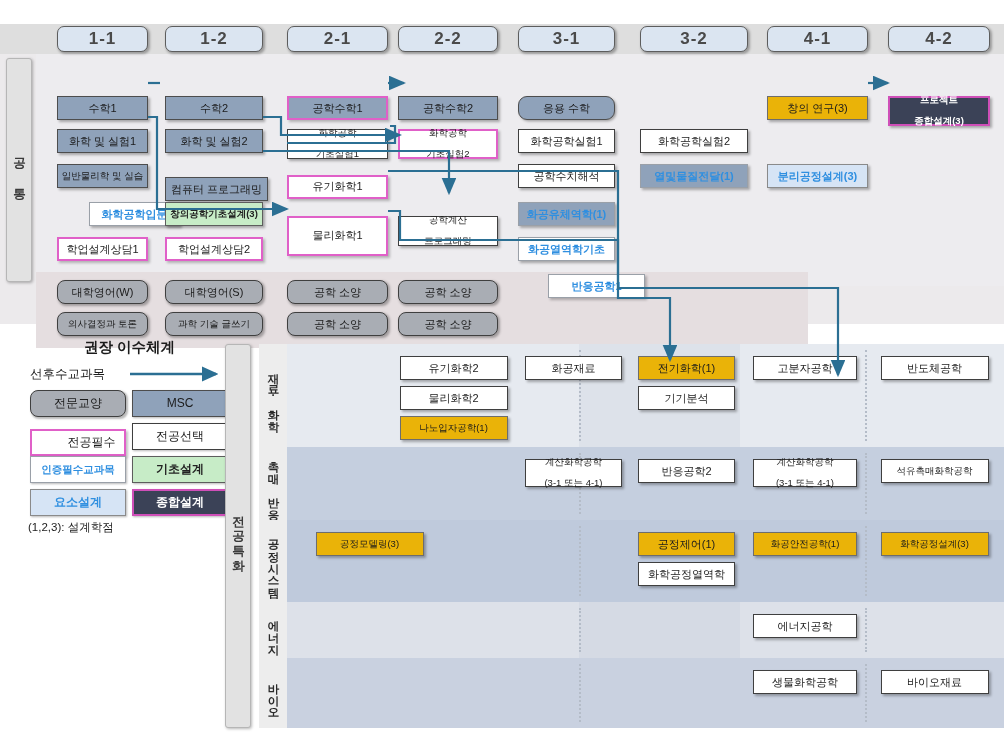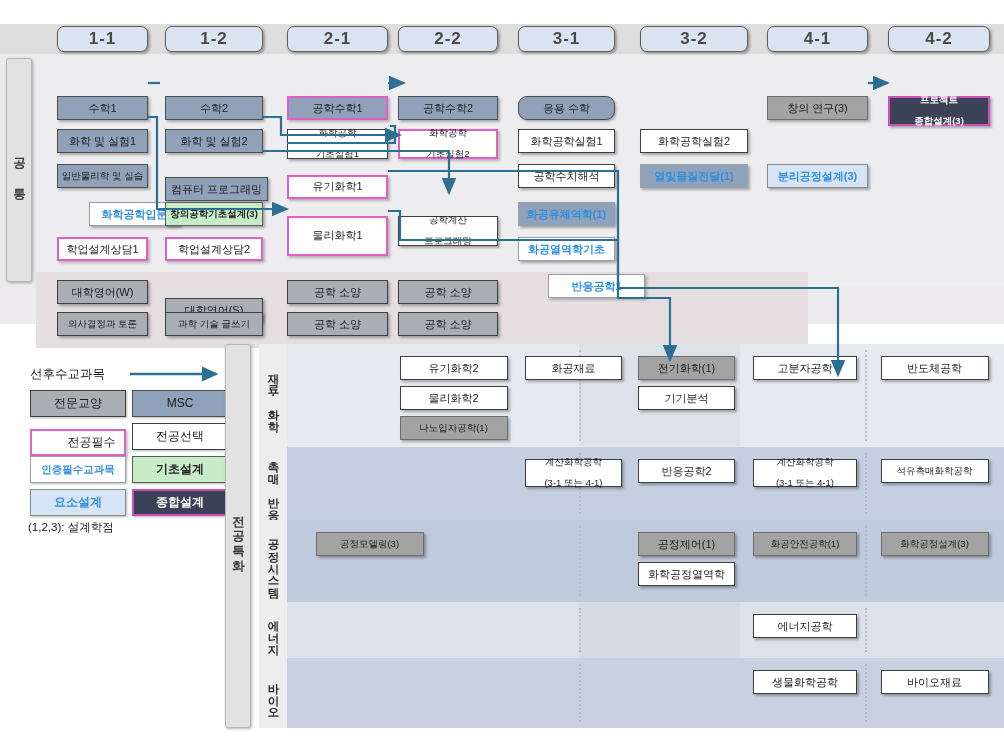--- a/index.html
+++ b/index.html
@@ -29,28 +29,28 @@
        font-size:17px;color:#4a4a4a;font-weight:600;letter-spacing:1px;
        box-shadow:1.5px 1.5px 2.5px rgba(0,0,0,.3);}
 
   
   .box{display:flex;align-items:center;justify-content:center;text-align:center;
        font-size:11px;line-height:1.18;color:#1b1b1b;border:1px solid #4d4d4d;
        background:#ffffff;box-shadow:1.5px 1.5px 2.5px rgba(0,0,0,.3);
        padding:0 2px;}
   .box.small{font-size:9.5px;}
   .box.msc      {background:#8fa2ba;border-color:#4d4d4d;}
-  .box.gen      {background:#a9adb4;border-color:#3f3f3f;}
+  .box.gen      {background:#a9adb4;border-color:#3f3f3f;border-radius:8px;}
   .box.plain    {background:#ffffff;border-color:#3f3f3f;}
   .box.req      {background:#ffffff;border:2.5px solid #e060c8;box-shadow:1.5px 1.5px 2.5px rgba(0,0,0,.25);}
   .box.req.msc  {background:#8fa2ba;}
   .box.cert     {background:#ffffff;border:1px solid #9aa0a8;color:#2f8fe0;font-weight:700;}
   .box.basic    {background:#c7ecc7;border:1px solid #5d5d5d;color:#222;font-weight:700;}
   .box.elem     {background:#d6e4f5;border:1px solid #8a8a8a;color:#2f8fe0;font-weight:700;}
-  .box.elem-dk  {background:#a3a3a3;border:1px solid #6d6d6d;color:#1b1b1b;text-align:center;}
+  .box.elem-dk  {background:#eab308;border:1px solid #6d6d6d;color:#1b1b1b;text-align:center;}
   .box.comp     {background:#3b4257;border:2.5px solid #cf4fb8;color:#ffffff;font-weight:700;}
   .box.certblue {background:#8fa2ba;border:1px solid #9aa0a8;color:#2f8fe0;font-weight:700;}
 
   
   #legend{left:22px;top:330px;width:215px;height:215px;}
   .lg-title{font-size:14.5px;color:#1b1b1b;text-align:center;font-weight:600;}
   .lg-sub{font-size:12.5px;color:#1b1b1b;}
   .lg-box{height:27px;display:flex;align-items:center;justify-content:center;
           font-size:12px;box-shadow:1.2px 1.2px 2px rgba(0,0,0,.28);}
   .lg-note{font-size:11.5px;color:#1b1b1b;}
@@ -183,21 +183,21 @@
           <span>화공열역학기초</span>
         </div>
         <div class="abs box req cert" style="flex-direction: column; left: 548px; top: 250px; width: 97px; height: 24px;">
           <span>반응공학1</span>
         </div>
       </div>
     <div id="liberalHolder">
         <div class="abs box gen" style="flex-direction: column; left: 57px; top: 256px; width: 91px; height: 24px;">
           <span>대학영어(W)</span>
         </div>
-        <div class="abs box gen" style="flex-direction: column; left: 165px; top: 256px; width: 98px; height: 24px; margin-top: 18px;">
+        <div class="abs box gen" style="flex-direction: column; left: 165px; top: 256px; width: 98px; height: 24px;">
           <span>대학영어(S)</span>
         </div>
         <div class="abs box gen" style="flex-direction: column; left: 287px; top: 256px; width: 101px; height: 24px;">
           <span>공학 소양</span>
         </div>
         <div class="abs box gen" style="flex-direction: column; left: 398px; top: 256px; width: 100px; height: 24px;">
           <span>공학 소양</span>
         </div>
         <div class="abs box gen small" style="flex-direction: column; left: 57px; top: 288px; width: 91px; height: 24px;">
           <span>의사결정과 토론</span>
@@ -208,20 +208,21 @@
         <div class="abs box gen" style="flex-direction: column; left: 287px; top: 288px; width: 101px; height: 24px;">
           <span>공학 소양</span>
         </div>
         <div class="abs box gen" style="flex-direction: column; left: 398px; top: 288px; width: 100px; height: 24px;">
           <span>공학 소양</span>
         </div>
       </div>
   </div>
 
   <div class="abs" id="legend">
+    <div class="abs lg-title" style="left:0;top:8px;width:215px;">권장 이수체계</div>
     <div class="abs lg-sub" style="left:8px;top:36px;">선후수교과목</div>
     <svg class="abs" style="left:108px;top:36px;width:96px;height:18px;overflow:visible;">
       <defs>
           <marker id="lgArrow" markerWidth="7" markerHeight="7" refX="6" refY="3.2" orient="auto">
             <path d="M0,0 L7,3.2 L0,6.4 z" fill="#2b6f93"></path>
           </marker>
         </defs>
       <line x1="0" y1="8" x2="86" y2="8" stroke="#2b6f93" stroke-width="2.4" marker-end="url(#lgArrow)"></line>
     </svg>
     <div id="legendHolder">

